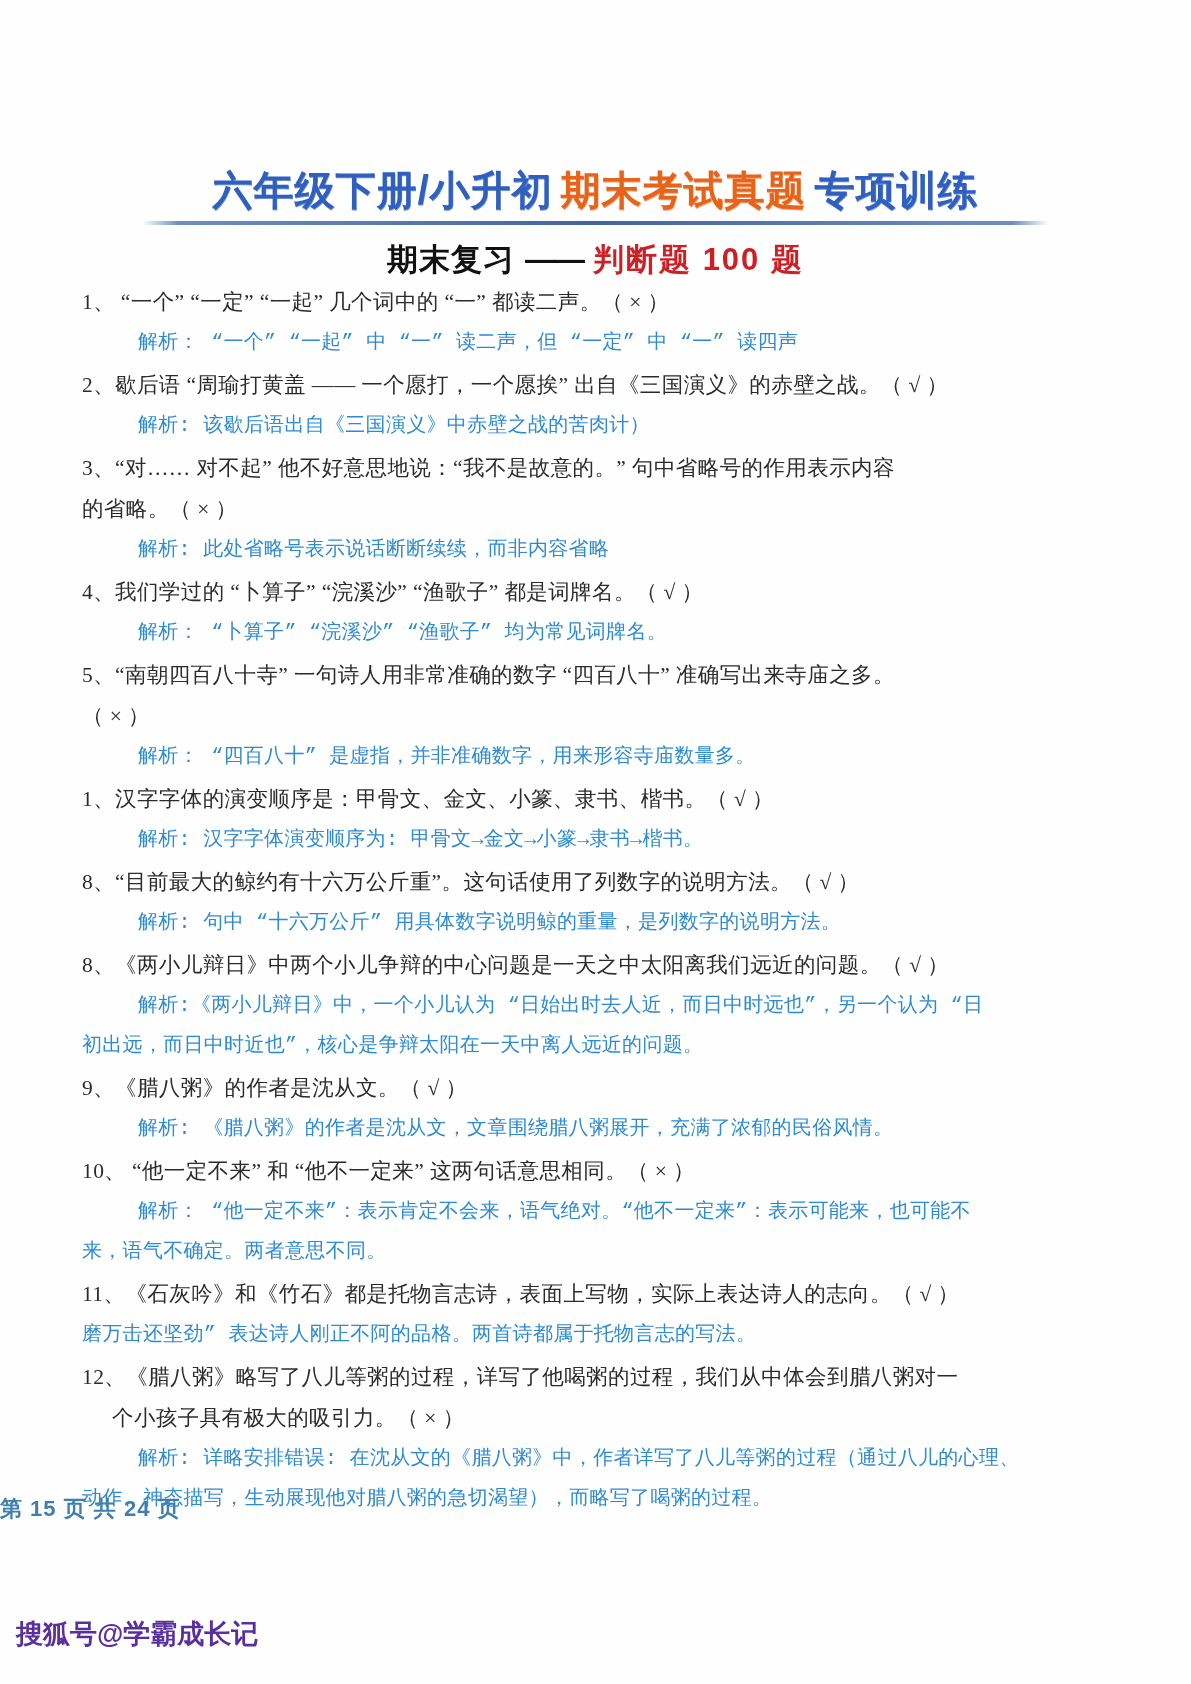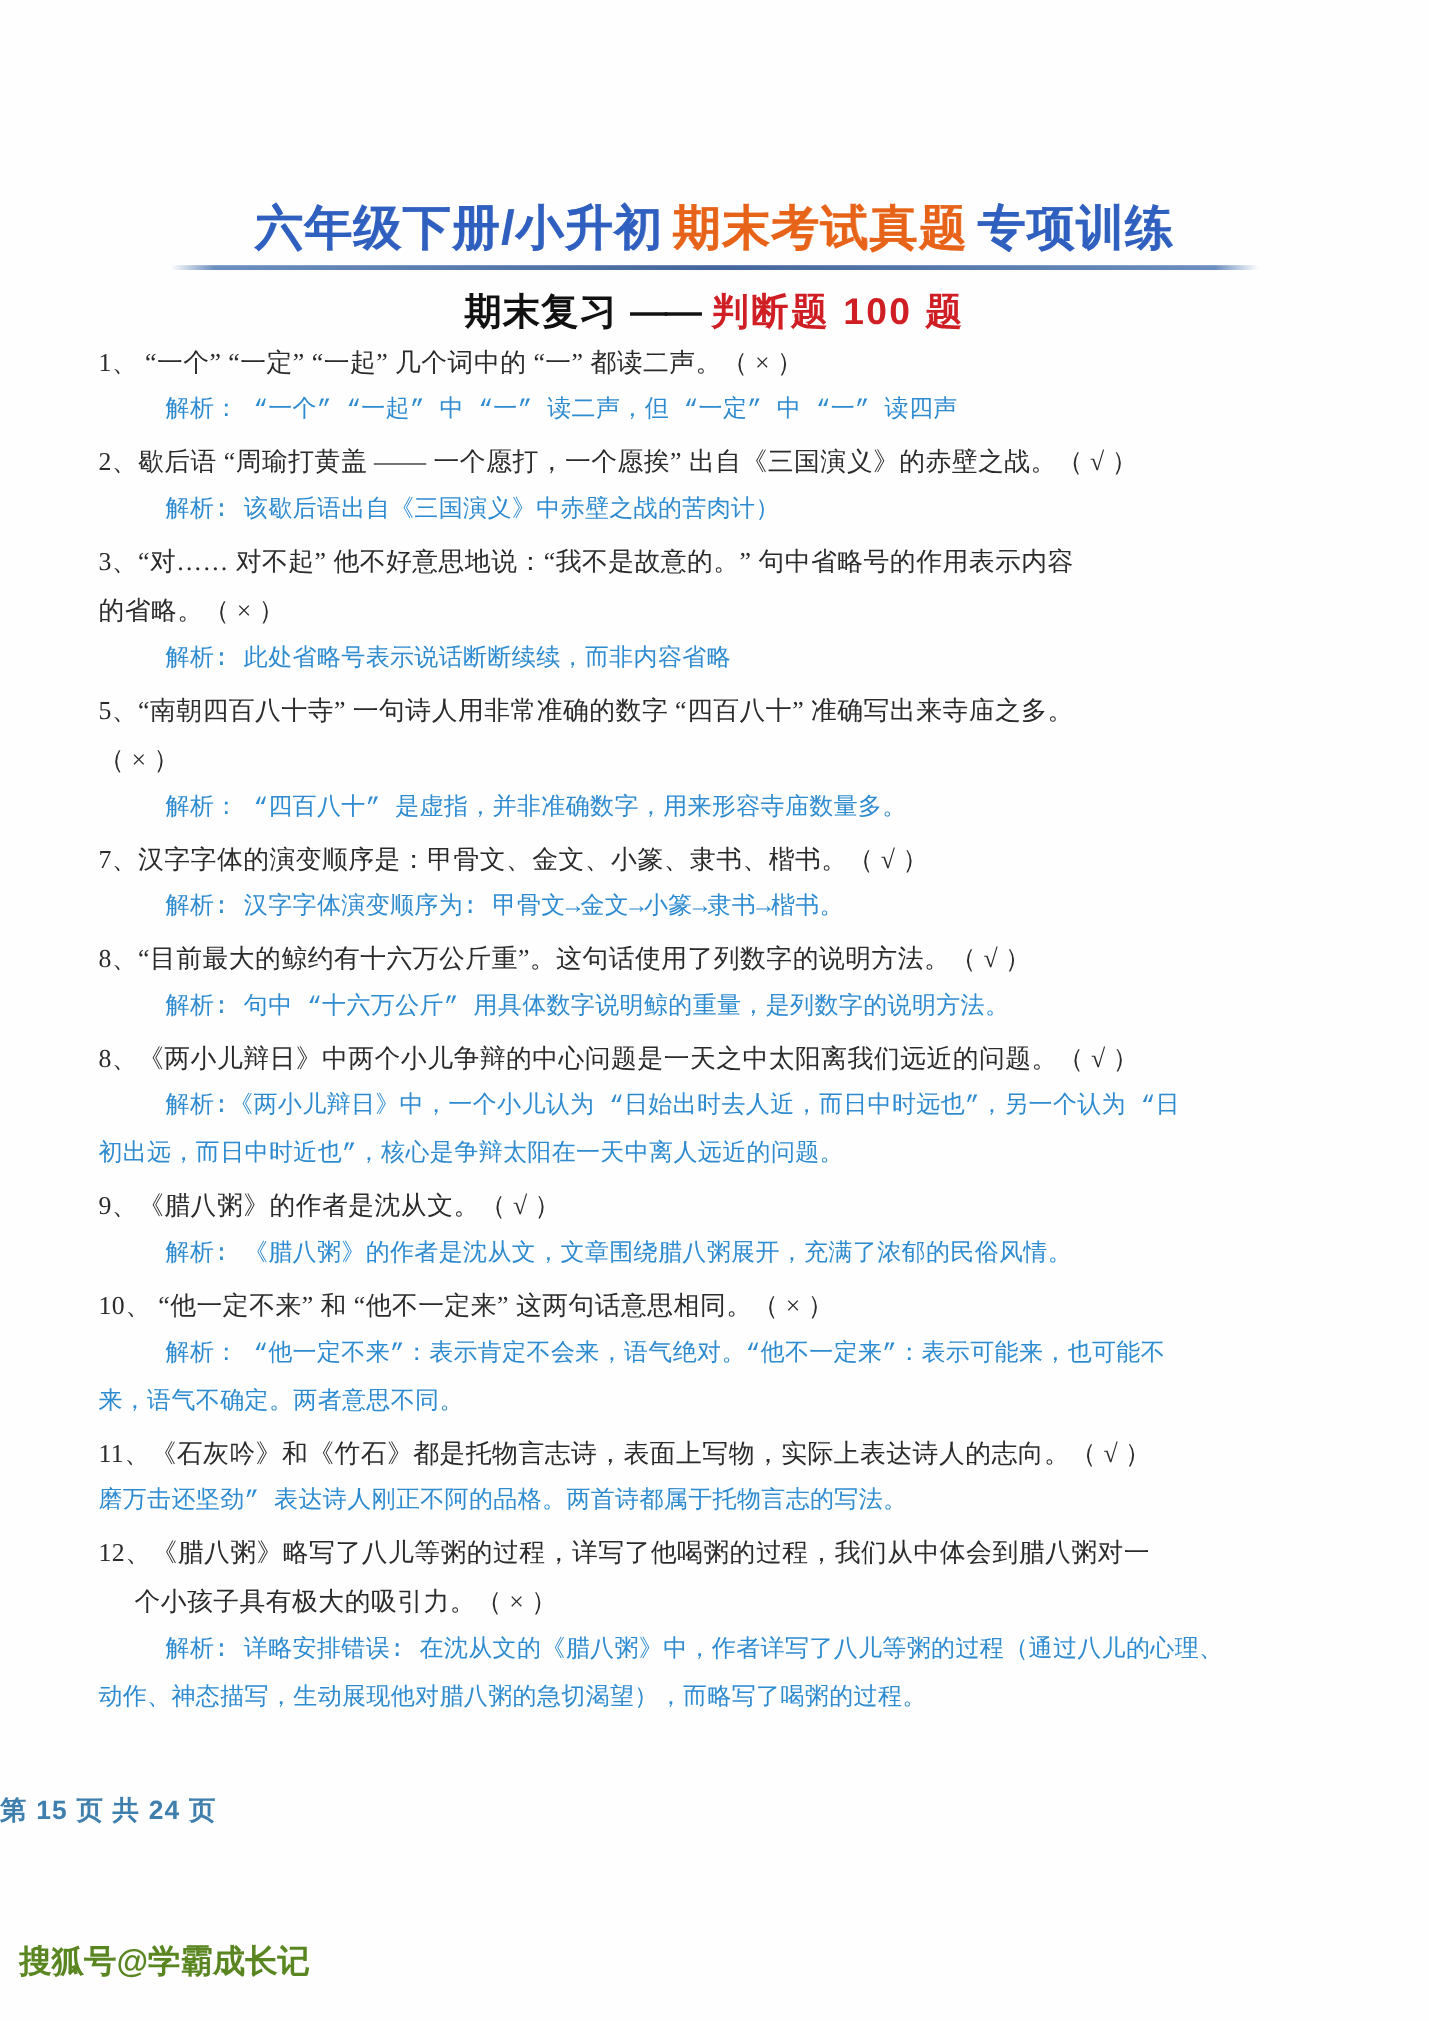--- a/index.html
+++ b/index.html
@@ -112,21 +112,21 @@
   }
 
   
   .watermark {
     position: absolute;
     left: 16px;
     top: 1616px;
     font-family: "Liberation Sans", "DejaVu Sans", sans-serif;
     font-size: 27px;
     font-weight: bold;
-    color: #4d7c0f;
+    color: #4c1d95;
     letter-spacing: 0px;
     opacity: 0.92;
   }
 </style>
 </head>
 <body>
 
 <div class="page">
 
   <div class="header-wrap">
@@ -150,29 +150,33 @@
       <div class="q-line">2、歇后语 “周瑜打黄盖 —— 一个愿打，一个愿挨” 出自《三国演义》的赤壁之战。（ √ ）</div>
       <div class="a-line first">解析: 该歇后语出自《三国演义》中赤壁之战的苦肉计）</div>
     </div>
 
     <div class="qblock">
       <div class="q-line">3、“对…… 对不起” 他不好意思地说：“我不是故意的。” 句中省略号的作用表示内容</div>
       <div class="q-line">的省略。（ × ）</div>
       <div class="a-line first">解析: 此处省略号表示说话断断续续，而非内容省略</div>
     </div>
 
+    <div class="qblock">
+      <div class="q-line">4、我们学过的 “卜算子” “浣溪沙” “渔歌子” 都是词牌名。（ √ ）</div>
+      <div class="a-line first">解析： “卜算子” “浣溪沙” “渔歌子” 均为常见词牌名。</div>
+    </div>
 
     <div class="qblock">
       <div class="q-line">5、“南朝四百八十寺” 一句诗人用非常准确的数字 “四百八十” 准确写出来寺庙之多。</div>
       <div class="q-line">（ × ）</div>
       <div class="a-line first">解析： “四百八十” 是虚指，并非准确数字，用来形容寺庙数量多。</div>
     </div>
 
     <div class="qblock">
-      <div class="q-line">7、汉字字体的演变顺序是：甲骨文、金文、小篆、隶书、楷书。（ √ ）</div>
+      <div class="q-line">1、汉字字体的演变顺序是：甲骨文、金文、小篆、隶书、楷书。（ √ ）</div>
       <div class="a-line first">解析: 汉字字体演变顺序为: 甲骨文→金文→小篆→隶书→楷书。</div>
     </div>
 
     <div class="qblock">
       <div class="q-line">8、“目前最大的鲸约有十六万公斤重”。这句话使用了列数字的说明方法。（ √ ）</div>
       <div class="a-line first">解析: 句中 “十六万公斤” 用具体数字说明鲸的重量，是列数字的说明方法。</div>
     </div>
 
     <div class="qblock">
       <div class="q-line">8、《两小儿辩日》中两个小儿争辩的中心问题是一天之中太阳离我们远近的问题。（ √ ）</div>

